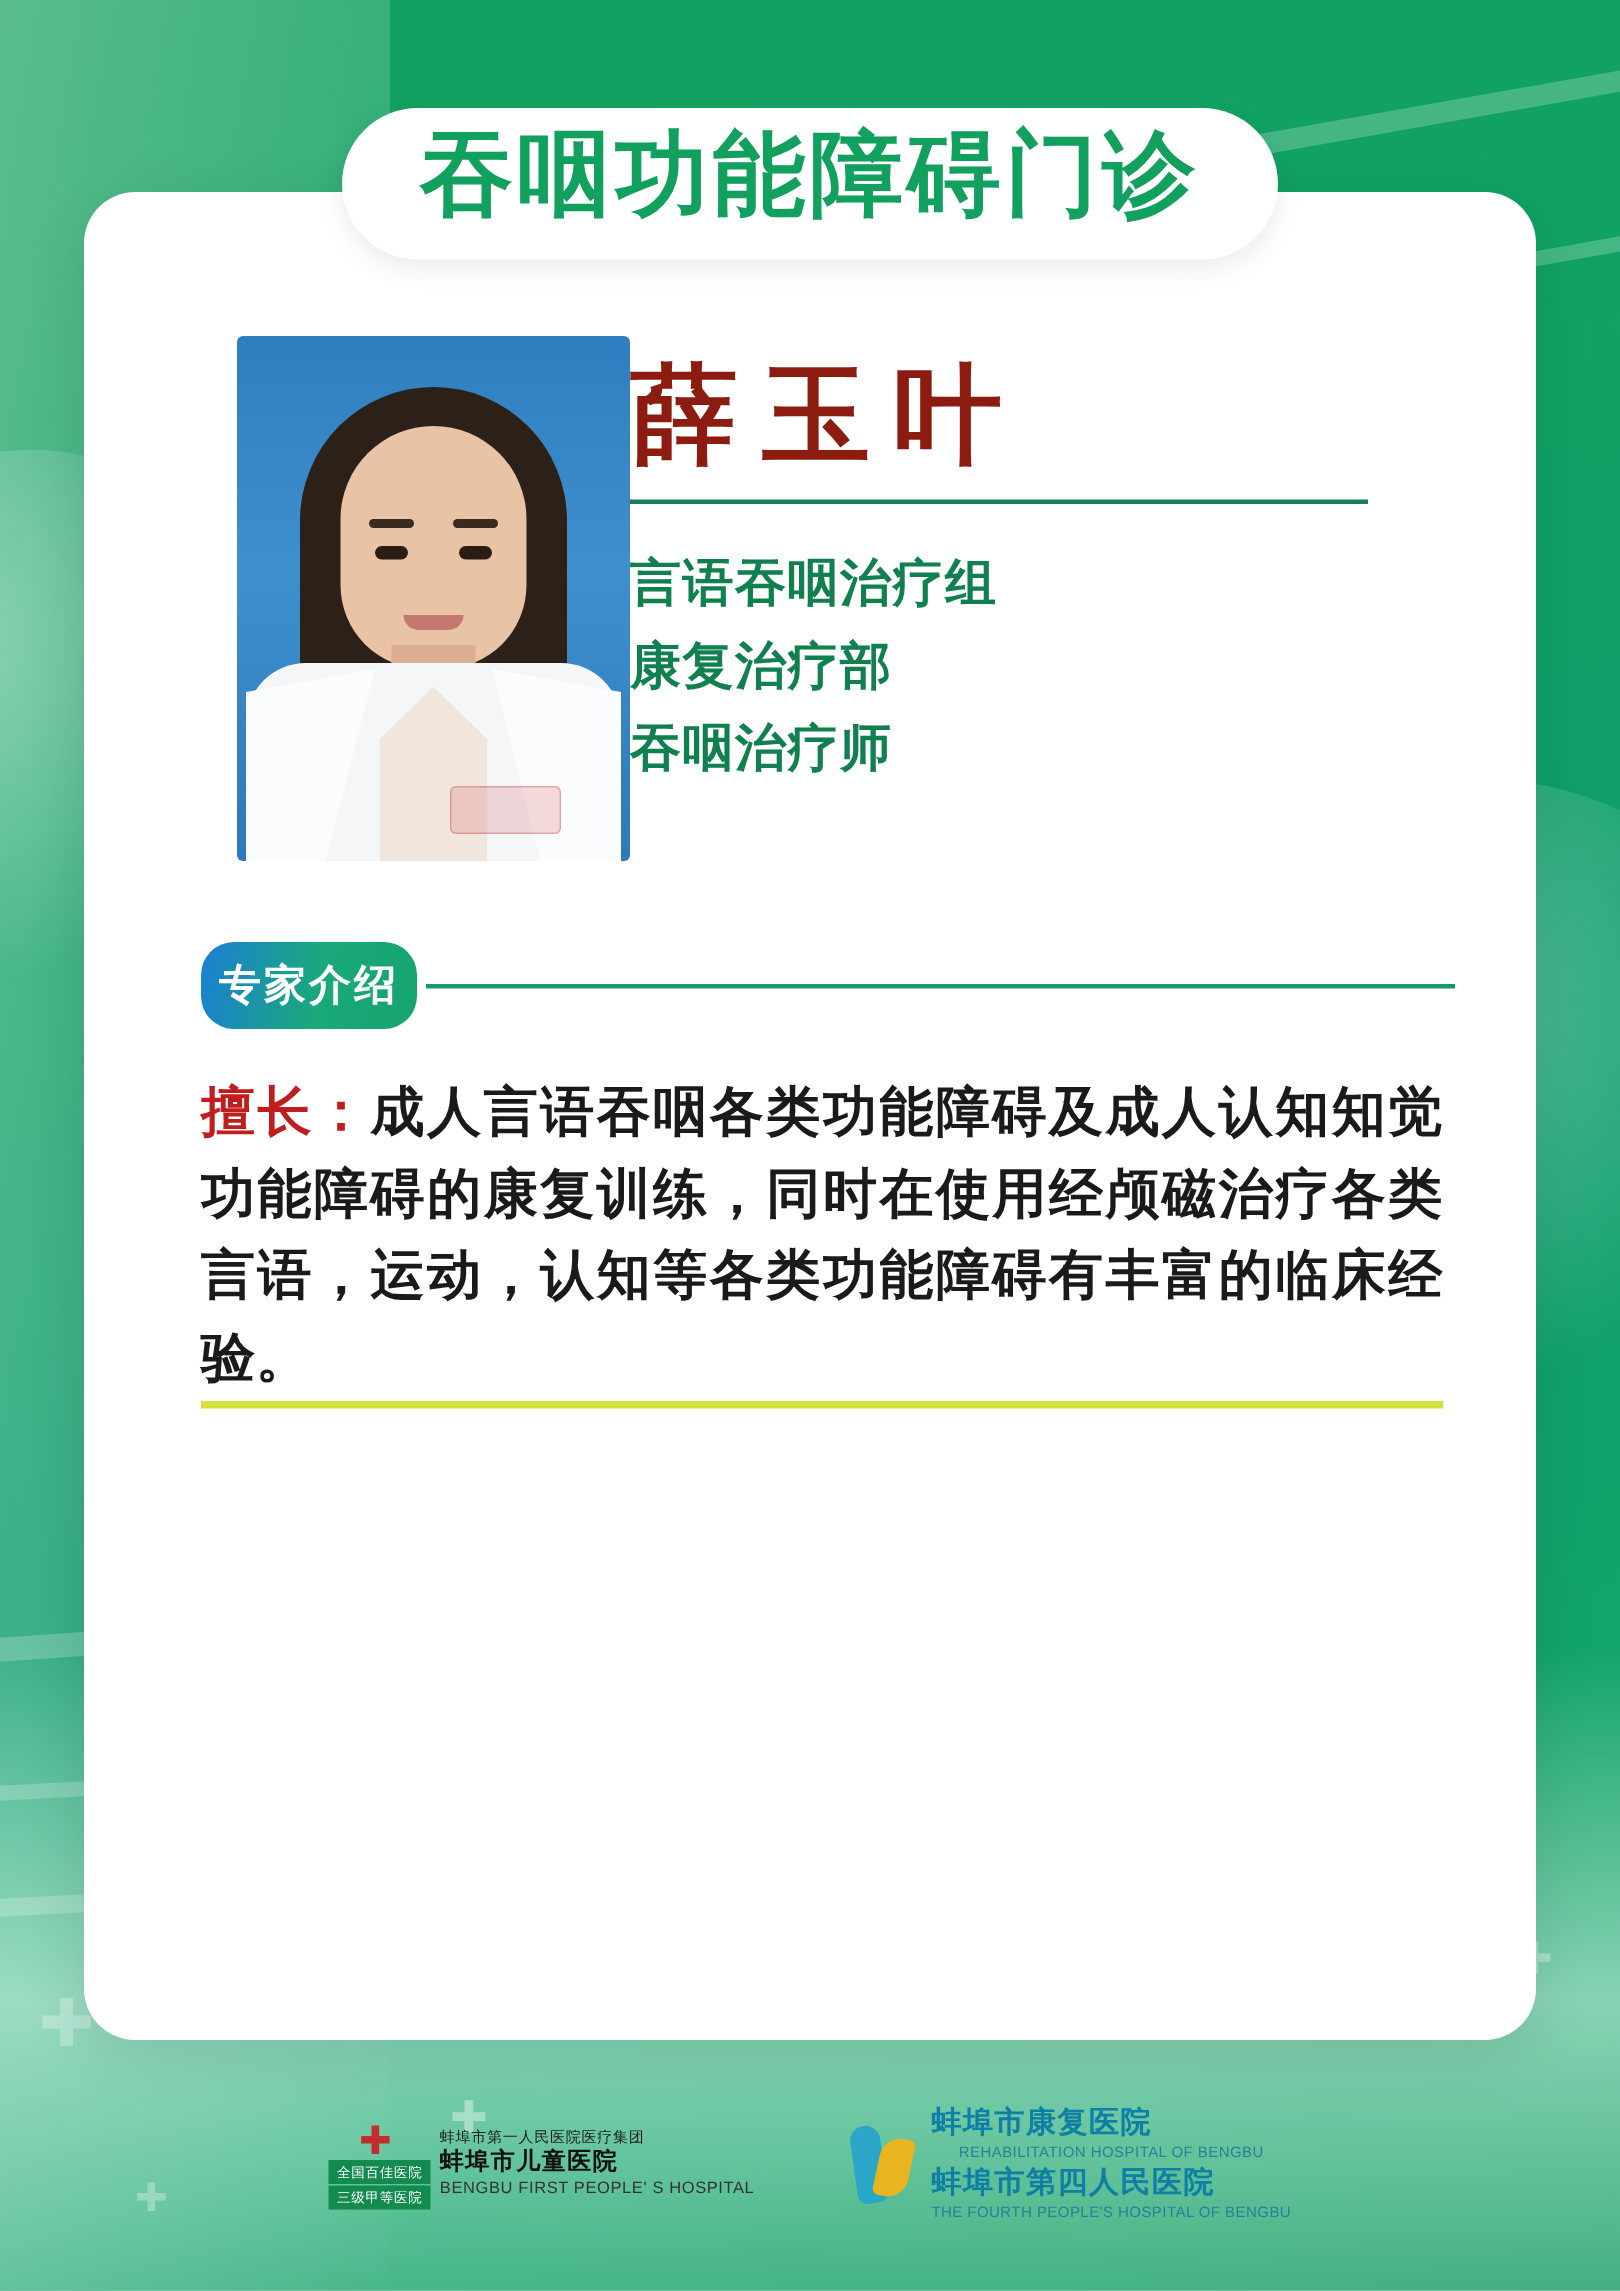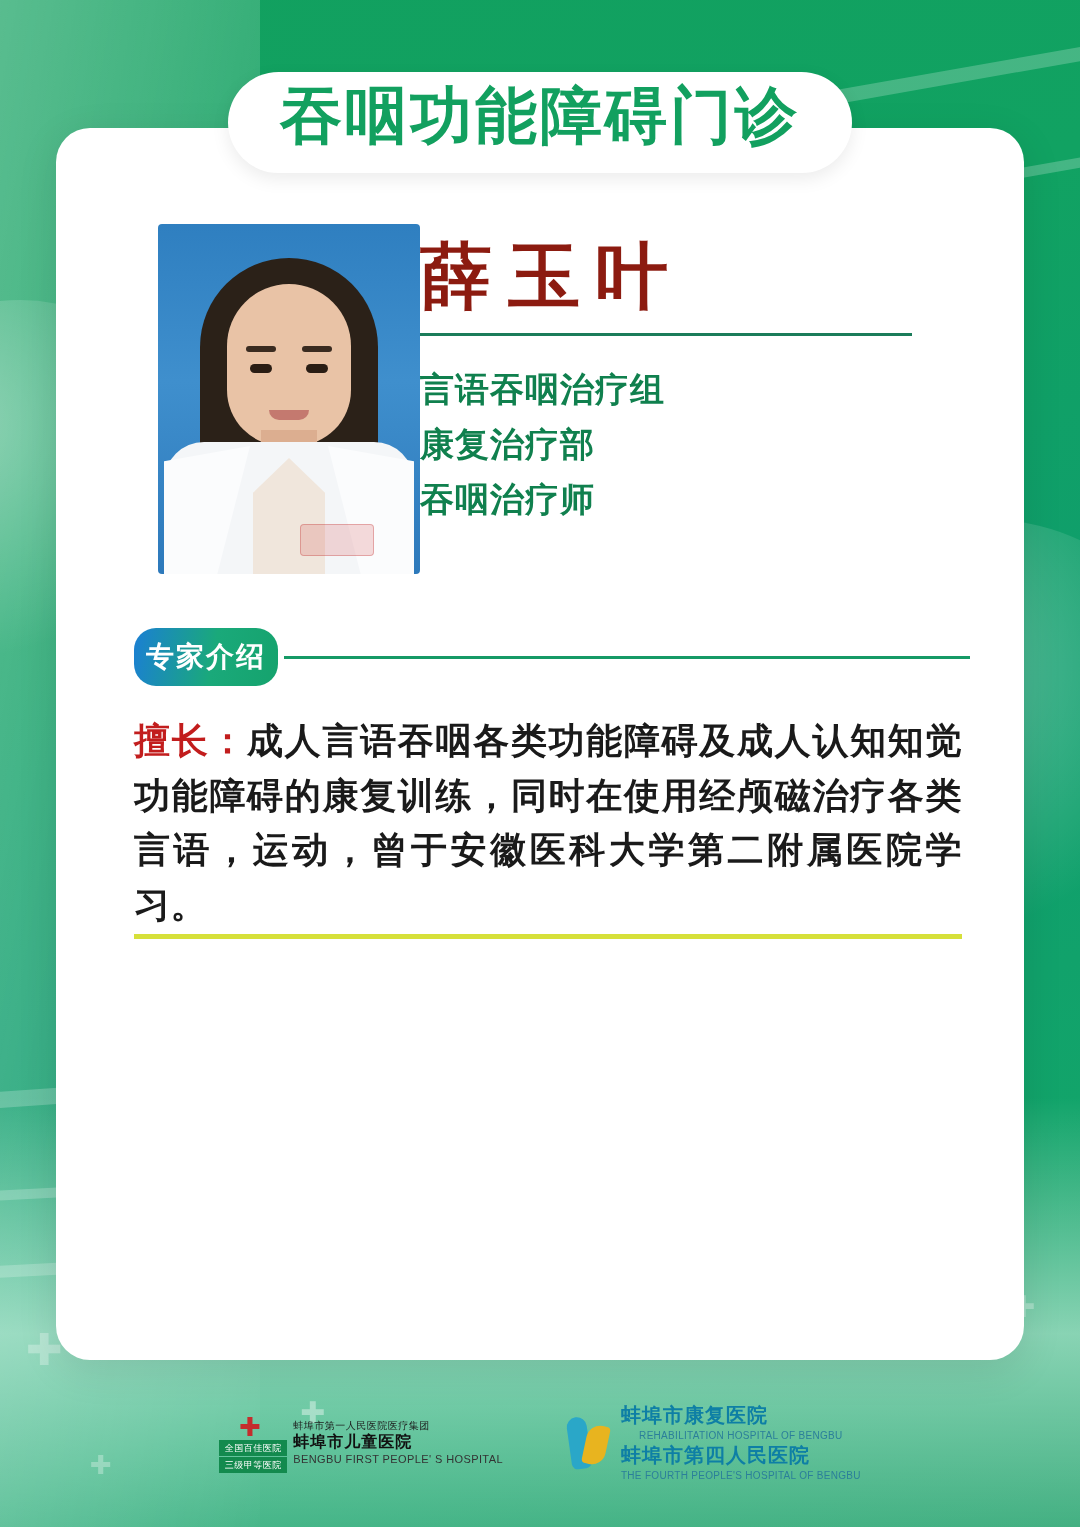--- a/index.html
+++ b/index.html
@@ -433,21 +433,21 @@
         </div>
       </div>
     </div>
 
     <div class="section-head">
       <div class="section-tag">专家介绍</div>
       <div class="section-rule"></div>
     </div>
 
     <div class="para specialty">
-      <span class="lead">擅长：</span><span>成人言语吞咽各类功能障碍及成人认知知觉功能障碍的康复训练，同时在使用经颅磁治疗各类言语，运动，曾于安徽医科大学第二附属医院学习。</span>
+      <span class="lead">擅长：</span><span>成人言语吞咽各类功能障碍及成人认知知觉功能障碍的康复训练，同时在使用经颅磁治疗各类言语，运动，认知等各类功能障碍有丰富的临床经验。</span>
     </div>
 
     <div class="divider-yellow"></div>
 
 
   </div>
 
   <div class="footer">
 
     <div class="logo-unit">

